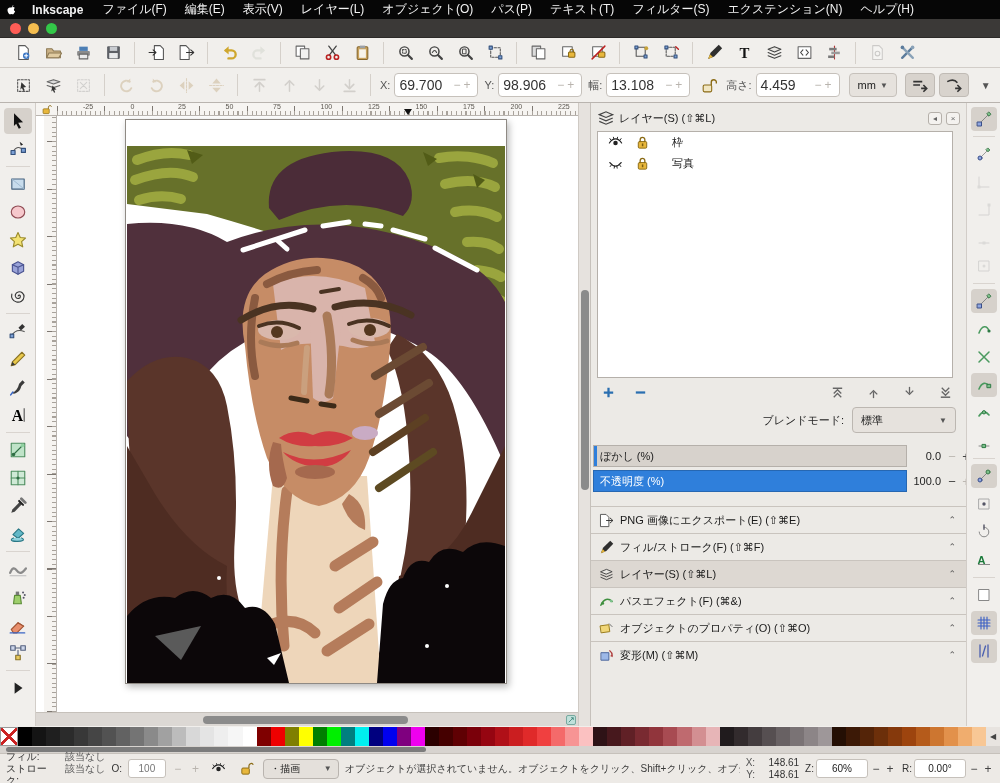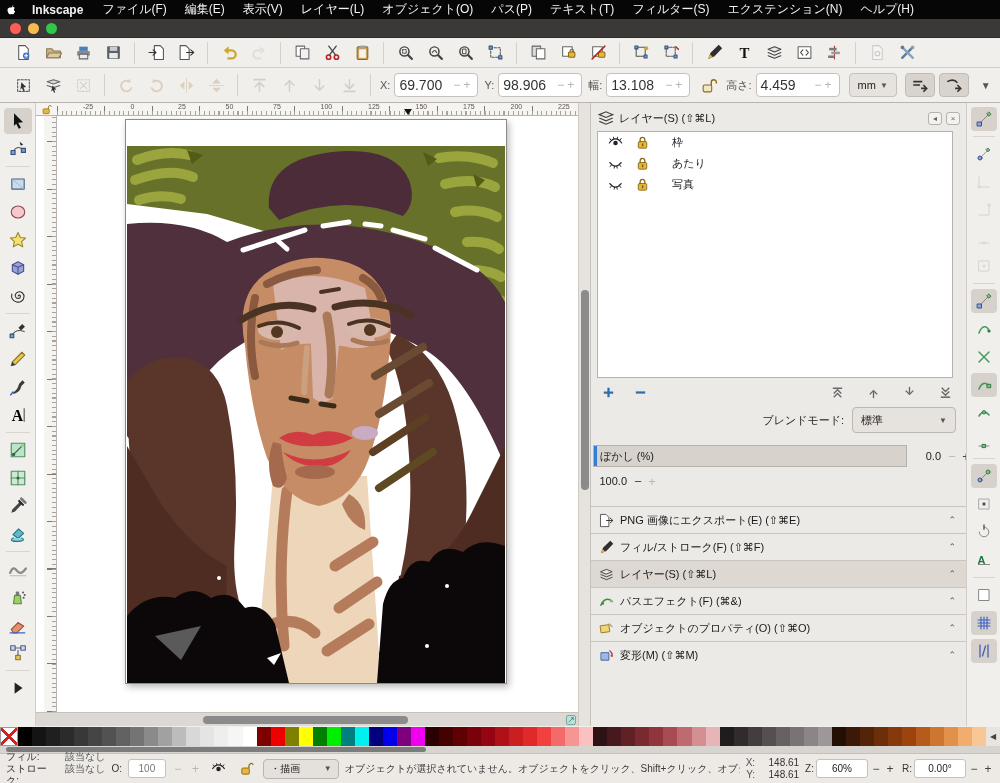--- a/index.html
+++ b/index.html
@@ -924,40 +924,20 @@
           </span>
           <span class="sbtn">
             <span class="icon" style="width: 15px; height: 15px;">
               <svg viewBox="0 0 16 16" fill="none" stroke-linecap="round" stroke-linejoin="round">
                 <rect x="3.5" y="7" width="9" height="7" rx="1.2" fill="#e8b73c" stroke="#8a6a14"></rect>
                 <path d="M5.5 7V5a2.5 2.5 0 0 1 5 0v2" stroke="#8a6a14" stroke-width="1.4"></path>
                 <rect x="7.3" y="9" width="1.6" height="3" fill="#7a5d10"></rect>
               </svg>
             </span>
           </span>
-          <span class="lname">あたり</span>
-        </div>
-        <div class="lrow">
-          <span class="sbtn">
-            <span class="icon" style="width: 15px; height: 15px;">
-              <svg viewBox="0 0 16 16" fill="none" stroke-linecap="round" stroke-linejoin="round">
-                <path d="M2 7c2 2.6 4 3.7 6 3.7S12 9.6 14 7" stroke="#222" stroke-width="1.3"></path>
-                <path d="M3.5 9.7l-1.2 1.6M7 11l-.4 2M9.4 11l.4 2M12.5 9.7l1.2 1.6" stroke="#222"></path>
-              </svg>
-            </span>
-          </span>
-          <span class="sbtn">
-            <span class="icon" style="width: 15px; height: 15px;">
-              <svg viewBox="0 0 16 16" fill="none" stroke-linecap="round" stroke-linejoin="round">
-                <rect x="3.5" y="7" width="9" height="7" rx="1.2" fill="#e8b73c" stroke="#8a6a14"></rect>
-                <path d="M5.5 7V5a2.5 2.5 0 0 1 5 0v2" stroke="#8a6a14" stroke-width="1.4"></path>
-                <rect x="7.3" y="9" width="1.6" height="3" fill="#7a5d10"></rect>
-              </svg>
-            </span>
-          </span>
           <span class="lname">写真</span>
         </div>
       </div>
 
     <div id="layerctl">
       <span class="sbtn" style="margin-right:10px">
           <span class="icon">
             <svg viewBox="0 0 16 16">
               <path d="M8 3v10M3 8h10" stroke="#2a6fb0" stroke-width="2.4"></path>
             </svg>
@@ -1016,20 +996,23 @@
     <div class="sliderrow" style="top:346px">
       <div class="track">
           <span class="tick"></span>
           <span>ぼかし (%)</span>
         </div>
       <span class="sval">0.0</span>
       <span class="smin dim">−</span>
       <span class="splu">+</span>
     </div>
     <div class="sliderrow" style="top:371px">
+      <div class="track blue">
+          <span>不透明度 (%)</span>
+        </div>
       <span class="sval">100.0</span>
       <span class="smin">−</span>
       <span class="splu dim">+</span>
     </div>
 
     <div id="accordions">
         <div class="acc" style="top: 403px;">
           <span class="icon" style="width: 15px; height: 15px;">
             <svg viewBox="0 0 16 16" fill="none" stroke-linecap="round" stroke-linejoin="round">
               <path d="M2 1.5h5.5l3 3v10H2z" fill="#fff" stroke="#555"></path>

